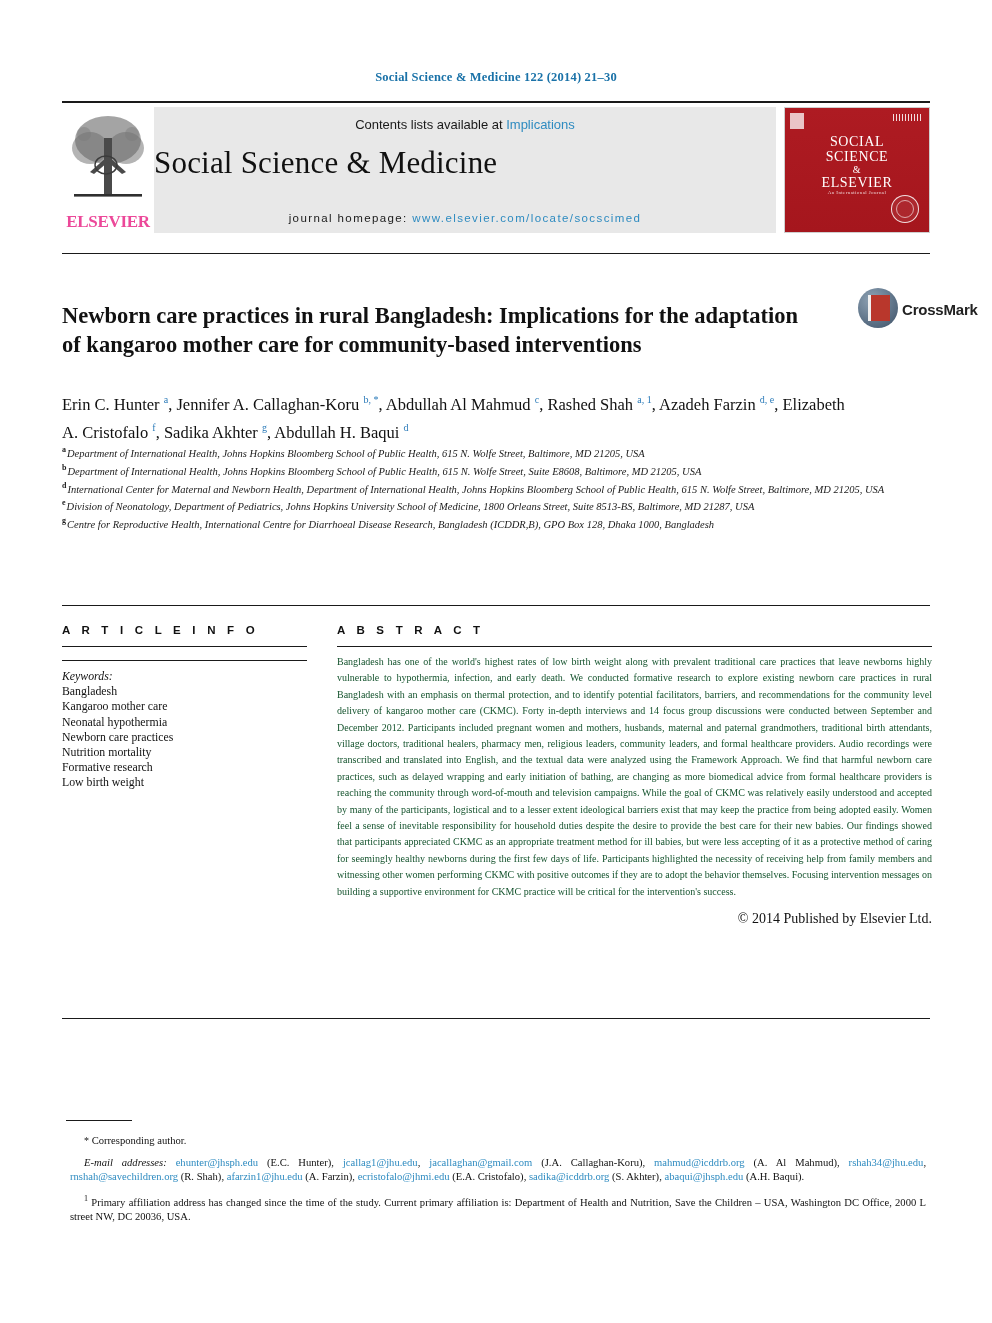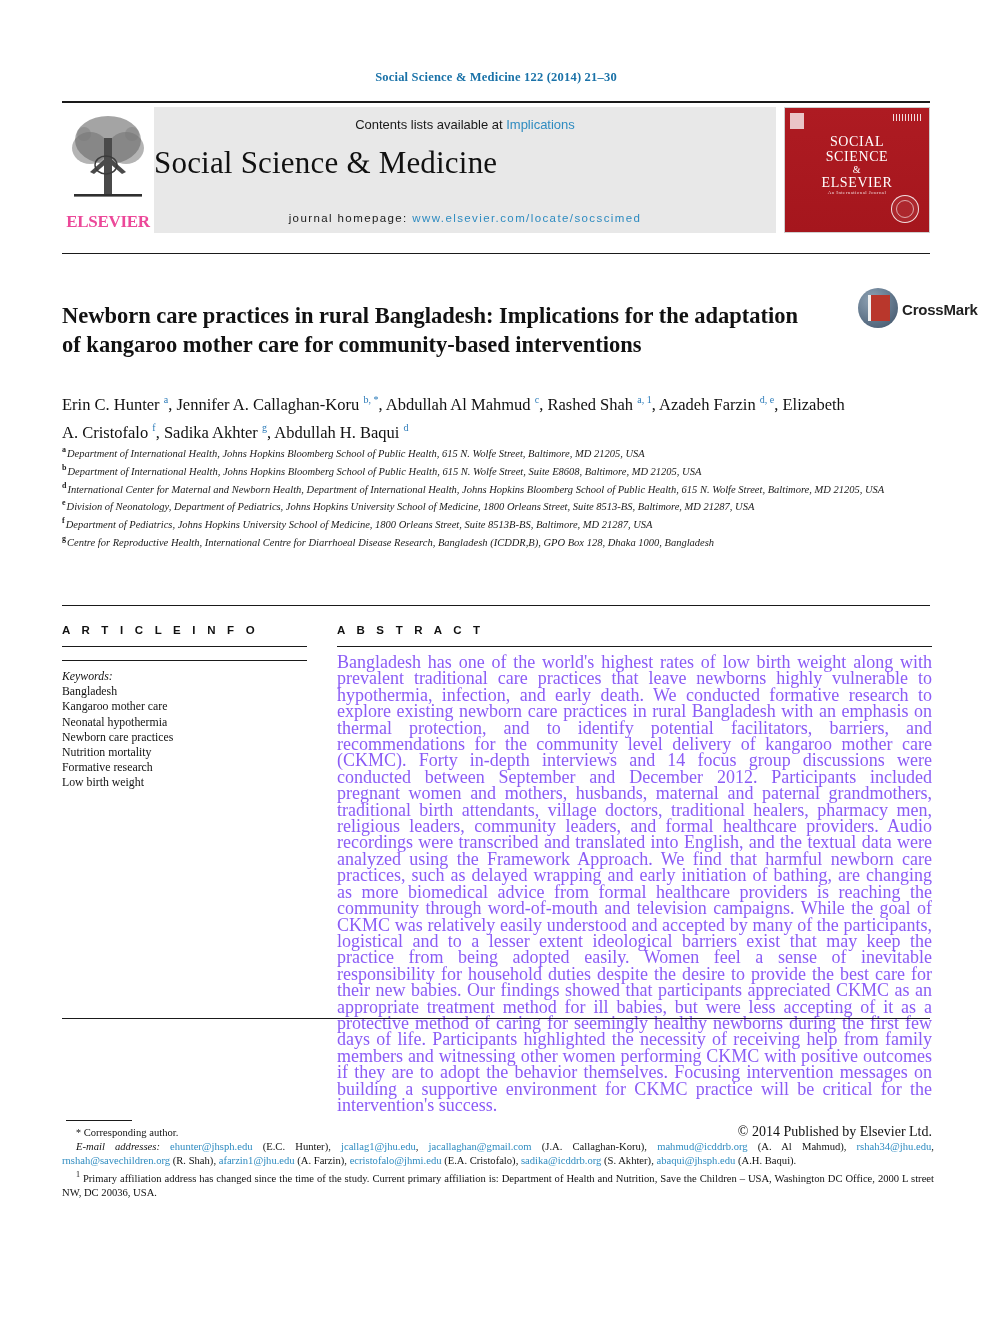--- a/index.html
+++ b/index.html
@@ -280,24 +280,24 @@
     line-height: 15.2px;
     color: #111;
   }
   .info-block .it { font-style: italic; }
   .info-sep {
     border-top: 1px solid #1a1a1a;
     margin: 13px 0 8px 0;
   }
   .abstract-body {
     font-family: "Liberation Serif", serif;
-    font-size: 18px;
+    font-size: 10px;
     line-height: 16.4px;
     text-align: justify;
-    color: #8b5cf6;
+    color: #14532d;
   }
   .copyright {
     margin-top: 11px;
     text-align: right;
     font-family: "Liberation Serif", serif;
     font-size: 14px;
     color: #111;
   }
 
   .bottom-rule {
@@ -320,21 +320,21 @@
     width: 872px;
     font-family: "Liberation Serif", serif;
     font-size: 10.6px;
     line-height: 14px;
     color: #111;
     text-align: justify;
   }
   .footnotes .mail { color: #2e8bc0; }
   .footnotes .star { font-size: 10px; }
   .footnotes .ital { font-style: italic; }
-  .fn-line { margin: 0; }
+  .fn-line { margin: 8px; }
   .fn-indent { text-indent: 14px; }
   .fn-sup { font-size: 8px; vertical-align: super; }
 
   .doi-block {
     position: absolute;
     left: 62px; top: 1207px;
     font-family: "Liberation Serif", serif;
     font-size: 12px;
     line-height: 16px;
   }
@@ -407,21 +407,20 @@
     <div class="cm-label">CrossMark</div>
   </div>
 
   <div class="authors">Erin C. Hunter <sup class="aff-marker">a</sup>, Jennifer A. Callaghan-Koru <sup class="aff-marker">b, *</sup>, Abdullah Al Mahmud <sup class="aff-marker">c</sup>, Rashed Shah <sup class="aff-marker">a, 1</sup>, Azadeh Farzin <sup class="aff-marker">d, e</sup>, Elizabeth A. Cristofalo <sup class="aff-marker">f</sup>, Sadika Akhter <sup class="aff-marker">g</sup>, Abdullah H. Baqui <sup class="aff-marker">d</sup></div>
 
   <div class="affiliations">
       <div><span class="lbl">a</span><span>Department of International Health, Johns Hopkins Bloomberg School of Public Health, 615 N. Wolfe Street, Baltimore, MD 21205, USA</span></div>
       <div><span class="lbl">b</span><span>Department of International Health, Johns Hopkins Bloomberg School of Public Health, 615 N. Wolfe Street, Suite E8608, Baltimore, MD 21205, USA</span></div>
       <div><span class="lbl">d</span><span>International Center for Maternal and Newborn Health, Department of International Health, Johns Hopkins Bloomberg School of Public Health, 615 N. Wolfe Street, Baltimore, MD 21205, USA</span></div>
       <div><span class="lbl">e</span><span>Division of Neonatology, Department of Pediatrics, Johns Hopkins University School of Medicine, 1800 Orleans Street, Suite 8513-BS, Baltimore, MD 21287, USA</span></div>
-      <div><span class="lbl">f</span><span>Department of Pediatrics, Johns Hopkins University School of Medicine, 1800 Orleans Street, Suite 8513B-BS, Baltimore, MD 21287, USA</span></div>
       <div><span class="lbl">g</span><span>Centre for Reproductive Health, International Centre for Diarrhoeal Disease Research, Bangladesh (ICDDR,B), GPO Box 128, Dhaka 1000, Bangladesh</span></div>
     </div>
 
   <div class="sec-rule"></div>
 
   <div class="col-info">
     <div class="sec-head">A R T I C L E   I N F O</div>
     <div class="hr-thin"></div>
     <div class="info-sep"></div>
     <div class="info-block">

